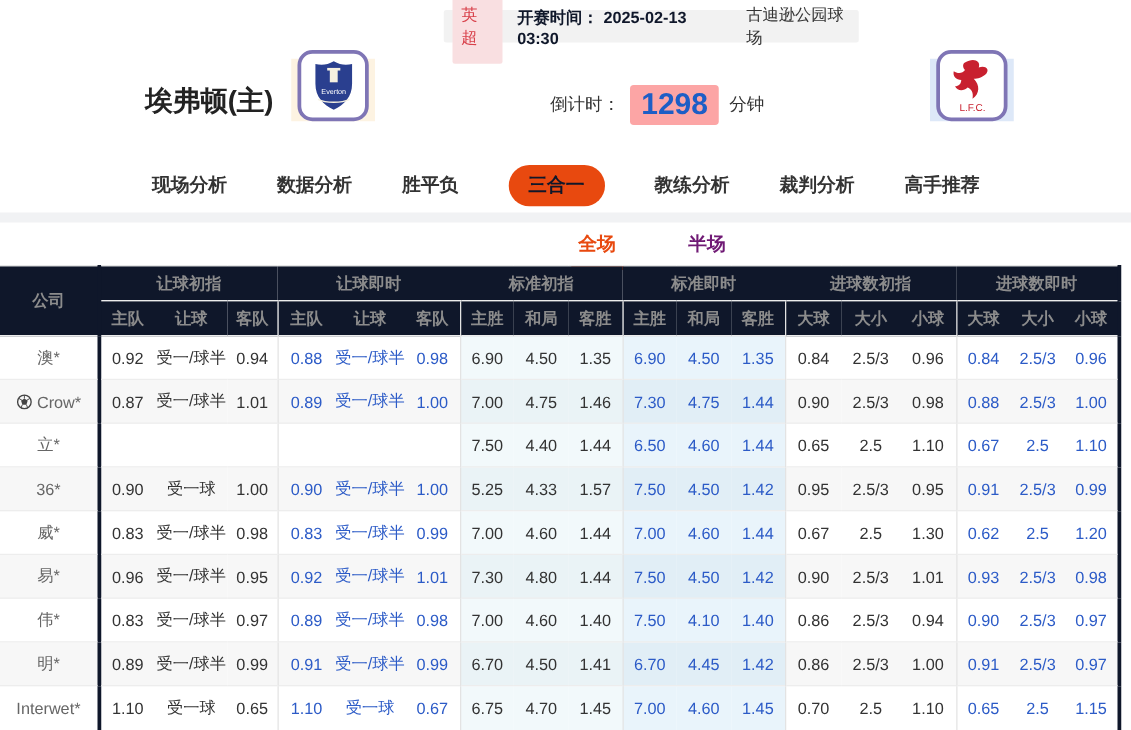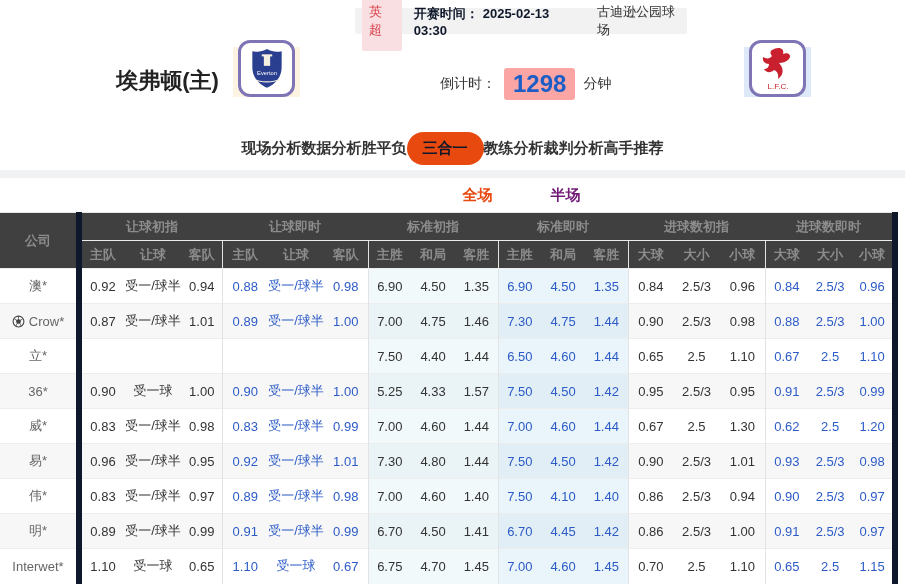--- a/index.html
+++ b/index.html
@@ -28,37 +28,37 @@
   .home-outer { left:233px; background:#fdf3e2; }
   .away-outer { left:744px; background:#dde8f8; }
   .badge-inner {
     width:57px; height:57px; background:#fff; border:3px solid #7f75b5; border-radius:12px;
     display:flex; align-items:center; justify-content:center;
   }
   .countdown { position:absolute; left:440px; top:68px; display:flex; align-items:center; gap:8px; }
   .cd-label,.cd-unit { font-size:14px; color:#333; }
   .cd-value { background:#fca5a5; color:#1d5ec6; font-size:24px; font-weight:bold; padding:2px 9px; border-radius:3px; }
   
-  .nav { position:absolute; left:0; top:129px; width:100%; height:38px; display:flex; align-items:center; justify-content:center; }
+  .nav { position:absolute; left:0; top:129px; width:100%; height:38px; display:flex; align-items:center; justify-content:center; gap:40px; }
   .nav-item { font-size:15px; font-weight:bold; color:#333; cursor:pointer; white-space:nowrap; }
   .nav-item.active { background:#e8490f; color:#0f172a; border-radius:17px; padding:7px 16px; }
   .nav-strip { position:absolute; left:0; top:170px; width:100%; height:8px; background:#f1f2f4; }
   
   .subtabs { position:absolute; left:69px; top:186px; width:100%; display:flex; justify-content:center; gap:46px; }
   .subtab { font-size:15px; font-weight:bold; color:#701a75; padding:0 6px 8px; cursor:pointer; }
   .subtab.active { color:#e8490f; border-bottom:3px solid #e8490f; }
   
   .odds-table { position:absolute; left:0; top:212px; border-collapse:collapse; table-layout:fixed; width:895px; font-size:13px; }
-  .odds-table th { height:28px; color:#8c8c8c; font-weight:bold; font-size:13px; text-align:center; background:#404040; }
+  .odds-table th { height:28px; color:#8c8c8c; font-weight:bold; font-size:13px; text-align:center; background:#0f172a; }
   .odds-table thead tr:first-child th { border-top:1px solid #e6e6e6; }
   .odds-table thead th { border-bottom:1px solid #ececec; }
   .odds-table td { height:35px; text-align:center; border-top:1px solid #ededed; color:#333; }
   .odds-table tbody tr.even { background:#f7f7f7; }
   .vl { border-left:1px solid #e3e3e3; }
-  .vr { border-right:6px solid #0f172a; }
+  .vr { border-right:3px solid #0f172a; }
   td.company { color:#666; }
   .company .ball { vertical-align:-2px; margin-right:4px; }
   td.live { color:#2c5bc7; }
   td.std-init { background:#f2f9fb; }
   tr.even td.std-init { background:#eaf3f6; }
   td.std-live { background:#e9f4fb; color:#2c5bc7; }
   tr.even td.std-live { background:#e1eef6; }
 </style>
 </head>
 <body>

